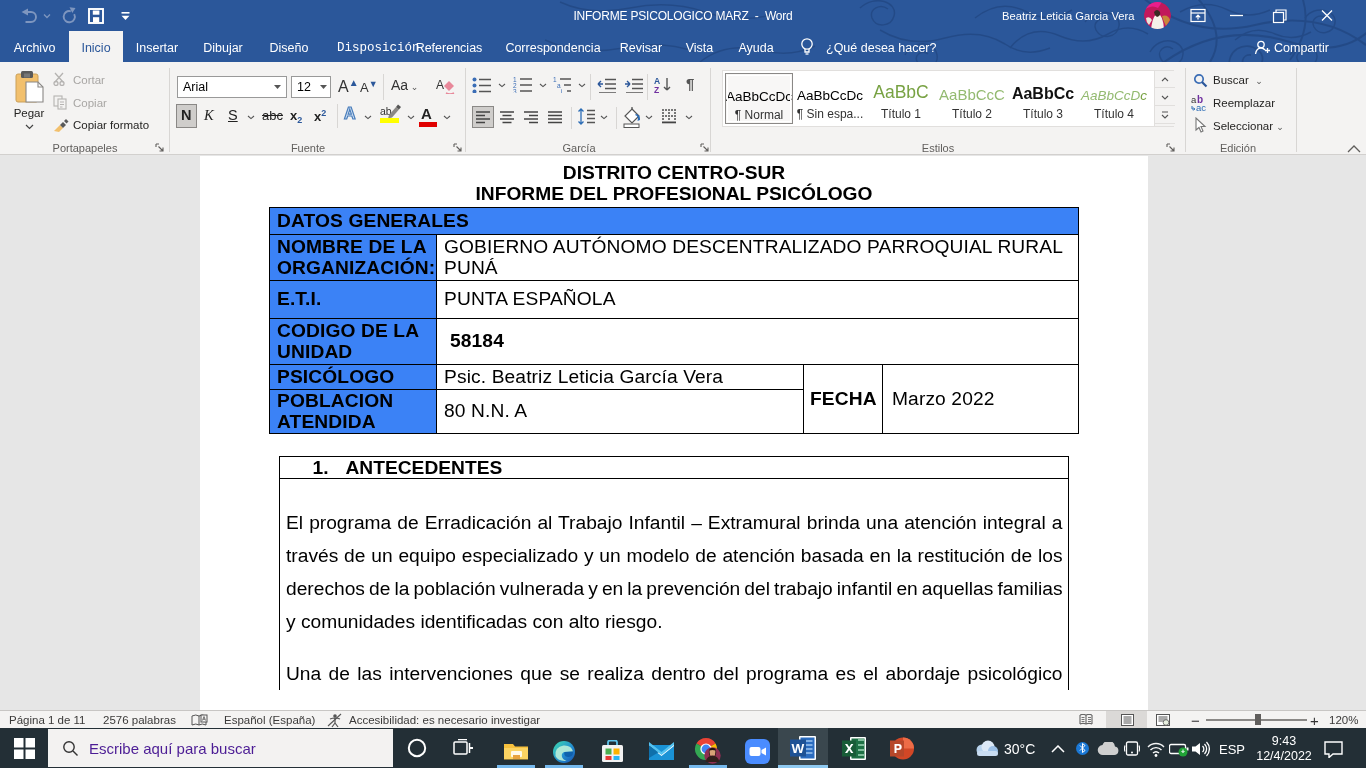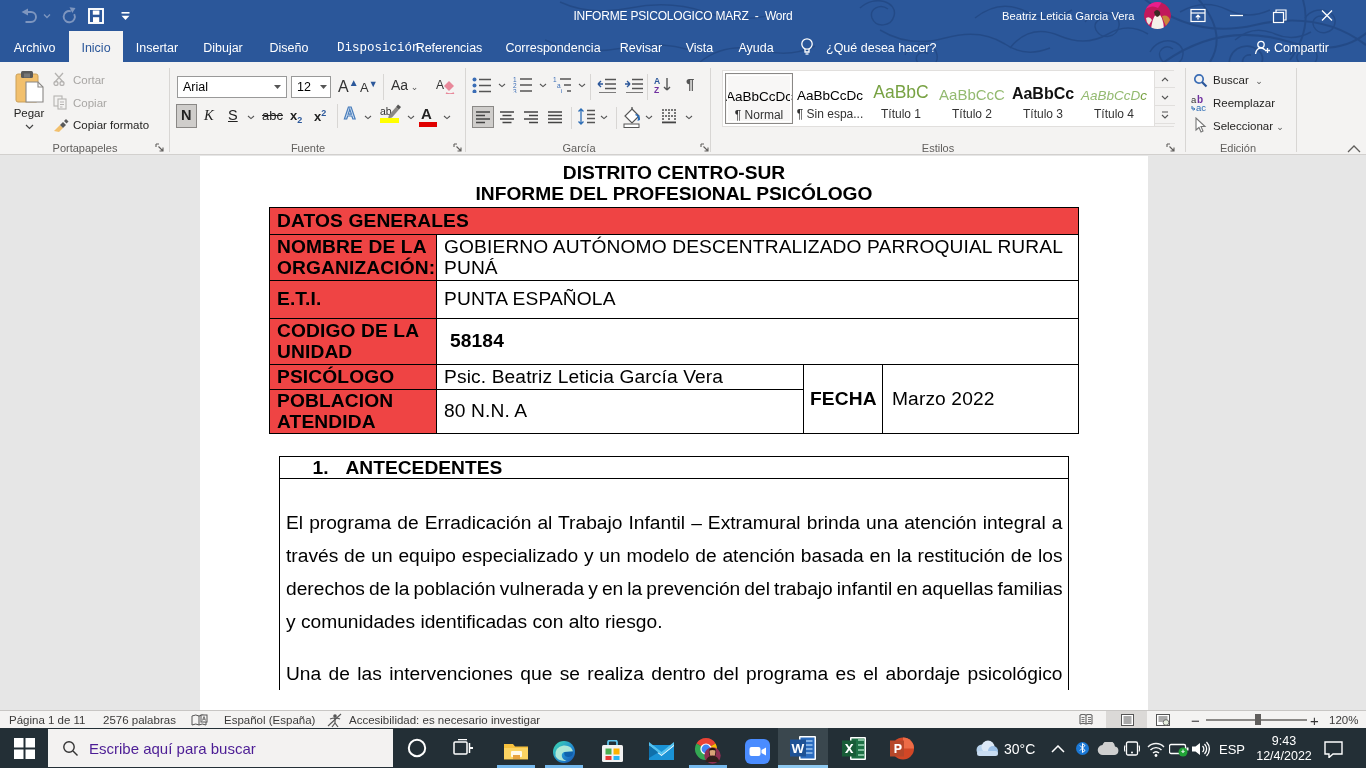--- a/index.html
+++ b/index.html
@@ -27,21 +27,21 @@
 .slabel { font-size:12px; color:#333; margin-top:4px; white-space:nowrap; }
 #sscroll { position:absolute; left:431px; top:0; width:20px; height:55px; background:#f4f3f2; border-left:1px solid #e1dfdd; }
 .sbtn { position:absolute; left:0; width:20px; height:17px; display:flex; align-items:center; justify-content:center; border-bottom:1px solid #e1dfdd; }
 
 #docarea { position:absolute; left:0; top:156px; width:1366px; height:554px; background:#e6e6e6; overflow:hidden; }
 #page { position:absolute; left:200px; top:0; width:948px; height:554px; background:#fff; }
 #doc { position:absolute; left:69px; top:0; width:810px; color:#000; }
 .doctitle { font-weight:bold; font-size:19.2px; text-align:center; line-height:21px; }
 table.t1 { border-collapse:collapse; width:810px; margin-top:3px; }
 table.t1 td { border:1.4px solid #000; font-size:19.2px; letter-spacing:0.12px; padding:0 0 0 7px; vertical-align:middle; line-height:21.5px; }
-td.lav { background:#ef4444; font-weight:bold; }
+td.lav { background:#3b82f6; font-weight:bold; }
 
 #statusbar { position:absolute; left:0; top:710px; width:1366px; height:18px; background:#f4f3f2; border-top:1px solid #c8c6c4; font-size:11.5px; color:#3b3a39; }
 
 #taskbar { position:absolute; left:0; top:728px; width:1366px; height:40px; background:#232f36; }
 #search { position:absolute; left:48px; top:1px; width:345px; height:38px; background:#f3f2f1; display:flex; align-items:center; }
 .tbunder { position:absolute; top:37px; height:3px; background:#76b9ed; }
 .traytxt { color:#fff; font-size:12.5px; position:absolute; }
 
 #antebox { position:relative; margin-top:22px; margin-left:9.5px; width:790px; border:1.4px solid #000; border-bottom:none; }
 #antehead { border-bottom:1.4px solid #000; font-weight:bold; font-size:19.2px; line-height:21px; }

